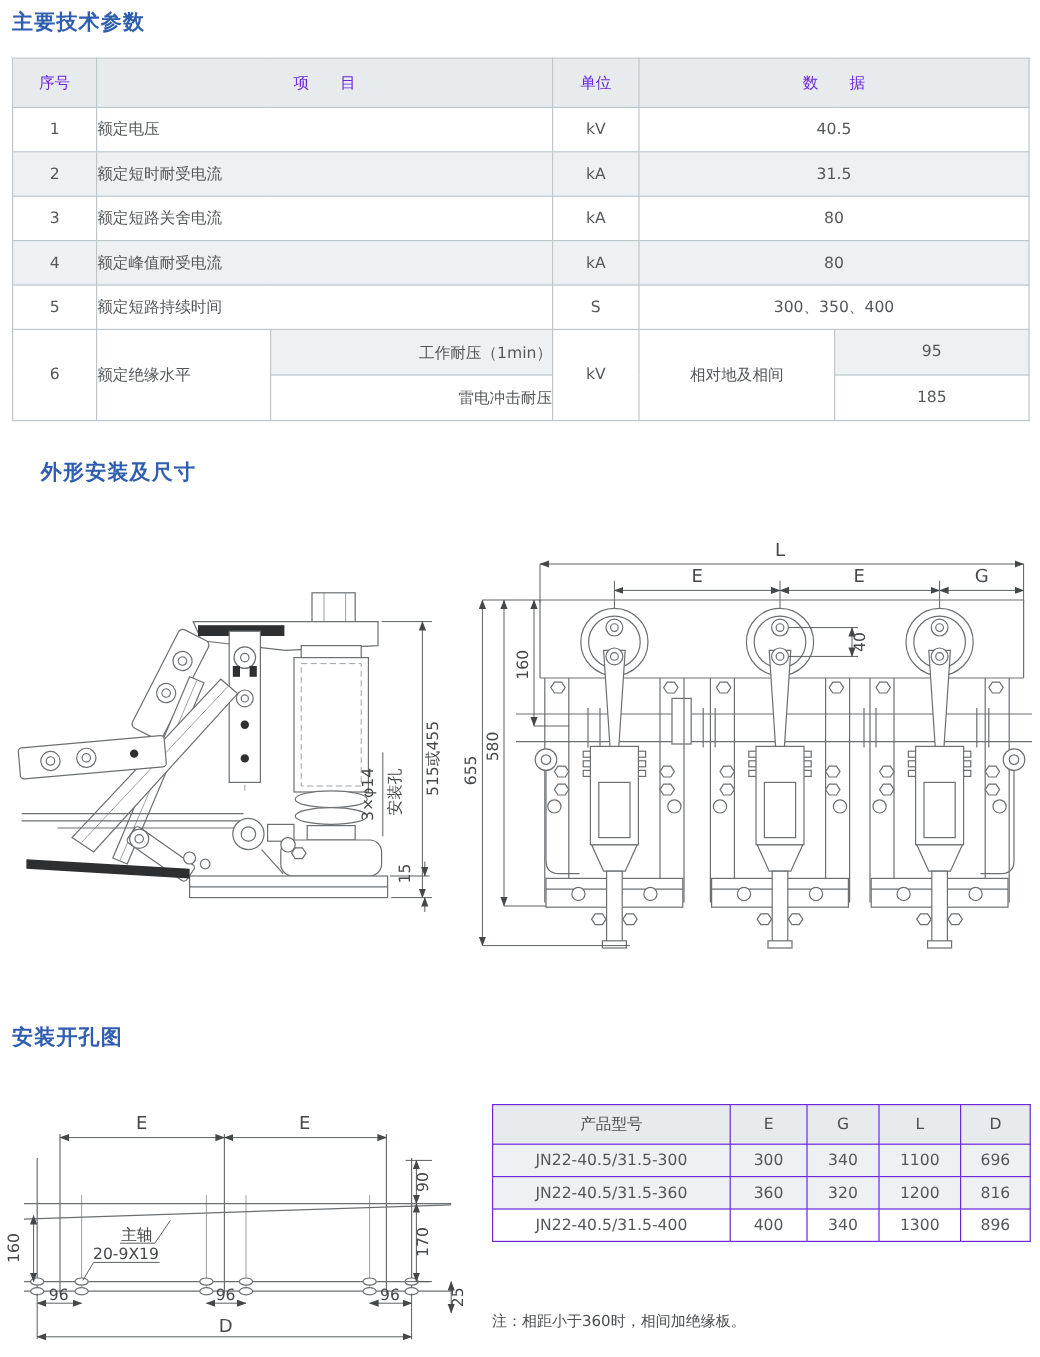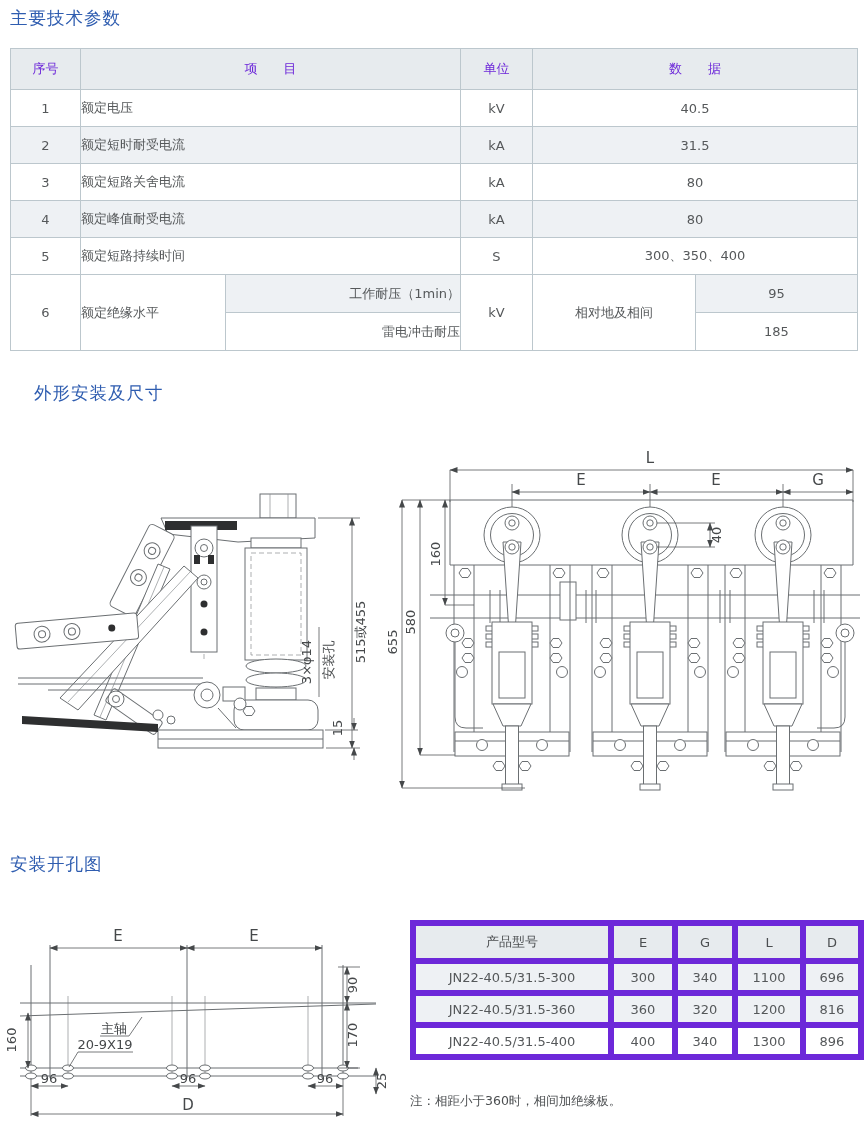--- a/index.html
+++ b/index.html
@@ -1,31 +1,31 @@
 <!DOCTYPE html>
 <html><head>
 <meta charset="utf-8">
 <style>
   html,body{margin:0;padding:0;background:#ffffff;}
   #page{position:relative;width:867px;height:1131px;background:#fff;overflow:hidden;
         font-family:"DejaVu Sans","Liberation Sans",sans-serif;color:#55585a;}
-  .sec-title{position:absolute;font-size:17.5px;font-weight:normal;color:#2f5db0;letter-spacing:1px;}
+  .sec-title{position:absolute;font-size:17.5px;font-weight:bold;color:#2f5db0;letter-spacing:1px;}
   
   table{border-collapse:collapse;table-layout:fixed;}
   #params-table{position:absolute;left:10px;top:48px;width:847px;font-size:13px;}
   #params-table td{border:1px solid #bcc7cd;text-align:center;vertical-align:middle;
                    padding:0;color:#55585a;}
   #params-table td.item{text-align:left;}
   #params-table td.sub{text-align:right;padding-left:16px;}
   #params-table tr.hdr td{background:#e7ebee;height:40px;color:#6d28d9;}
   #params-table td.stripe{background:#eef1f4;}
   #params-table tr.r td{height:36px;}
   #params-table tr.r6 td{height:37px;}
   #model-table{position:absolute;left:410px;top:920px;width:448px;font-size:13px;}
-  #model-table td{border:6px solid #6d28d9;text-align:center;vertical-align:middle;
+  #model-table td{border:1px solid #6d28d9;text-align:center;vertical-align:middle;
                   padding:0;height:26px;color:#55585a;}
   #model-table tr.hdr td{background:#e7ebee;height:32px;color:#4b4e50;}
   #model-table tr.stripe td{background:#eef1f4;}
   #note{position:absolute;left:410px;top:1093px;font-size:12.5px;color:#4b4e50;}
   
   svg{position:absolute;overflow:visible;}
   .ln{stroke:#6b6f72;fill:none;stroke-width:1;}
   .lnf{stroke:#6b6f72;fill:#ffffff;stroke-width:1;}
   .thin{stroke:#8a8e91;fill:none;stroke-width:0.7;}
   .dash{stroke:#8a8e91;fill:none;stroke-width:0.7;stroke-dasharray:5 3;}

